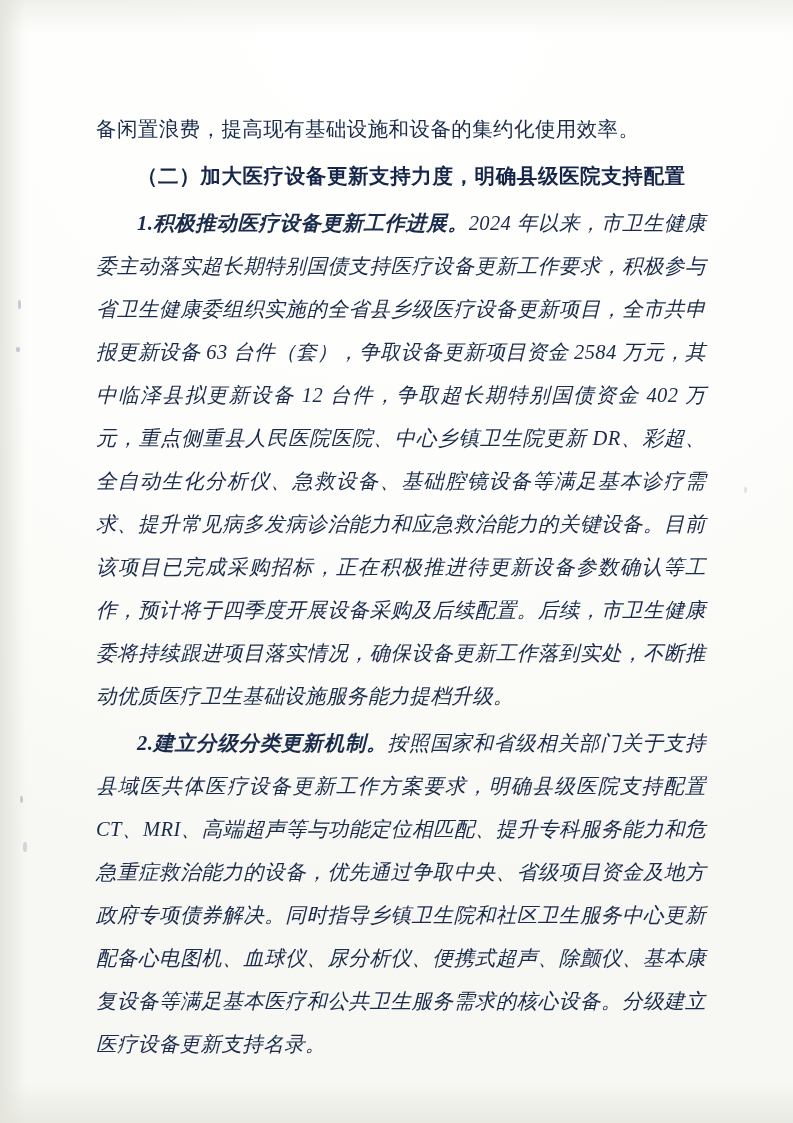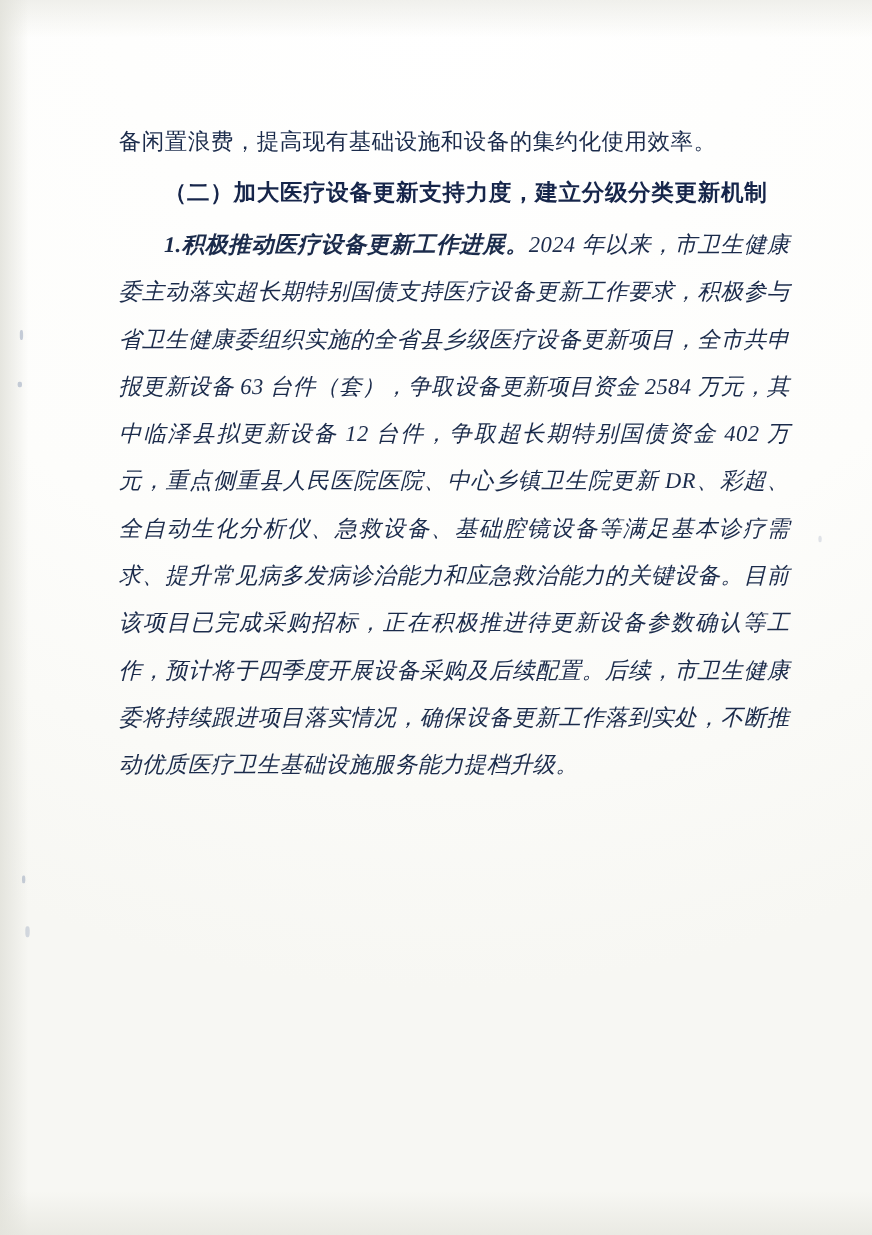--- a/index.html
+++ b/index.html
@@ -22,21 +22,20 @@
     inset: 0;
     background:
       radial-gradient(120% 80% at 50% 0%, #ffffff 0%, #fdfdfb 60%, #f7f7f3 100%);
   }
 
   .doc-body {
     position: absolute;
     left: 96px;
     top: 108px;
     width: 610px;
-    margin-left: 12px;
   }
 
   p {
     margin: 0 0 4px 0;
     font-size: 20.5px;
     line-height: 43px;
     letter-spacing: 0.4px;
     text-align: justify;
     text-justify: inter-character;
     color: #1b2b4b;
@@ -99,19 +98,20 @@
   <span class="speck s1"></span>
   <span class="speck s2"></span>
   <span class="speck s3"></span>
   <span class="speck s4"></span>
   <span class="speck s5"></span>
 
   <div class="doc-body">
 
     <p>备闲置浪费，提高现有基础设施和设备的集约化使用效率。</p>
 
-    <p class="heading">（二）加大医疗设备更新支持力度，建立分级分类更新机制</p>
+    <p class="heading">（二）加大医疗设备更新支持力度，明确县级医院支持配置</p>
 
     <p class="indent2"><span class="run-bold">1.积极推动医疗设备更新工作进展。</span><span>2024 年以来，市卫生健康委主动落实超长期特别国债支持医疗设备更新工作要求，积极参与省卫生健康委组织实施的全省县乡级医疗设备更新项目，全市共申报更新设备 63 台件（套），争取设备更新项目资金 2584 万元，其中临泽县拟更新设备 12 台件，争取超长期特别国债资金 402 万元，重点侧重县人民医院医院、中心乡镇卫生院更新 DR、彩超、全自动生化分析仪、急救设备、基础腔镜设备等满足基本诊疗需求、提升常见病多发病诊治能力和应急救治能力的关键设备。目前该项目已完成采购招标，正在积极推进待更新设备参数确认等工作，预计将于四季度开展设备采购及后续配置。后续，市卫生健康委将持续跟进项目落实情况，确保设备更新工作落到实处，不断推动优质医疗卫生基础设施服务能力提档升级。</span></p>
 
+    <p class="indent2"><span class="run-bold">2.建立分级分类更新机制。</span><span>按照国家和省级相关部门关于支持县域医共体医疗设备更新工作方案要求，明确县级医院支持配置 CT、MRI、高端超声等与功能定位相匹配、提升专科服务能力和危急重症救治能力的设备，优先通过争取中央、省级项目资金及地方政府专项债券解决。同时指导乡镇卫生院和社区卫生服务中心更新配备心电图机、血球仪、尿分析仪、便携式超声、除颤仪、基本康复设备等满足基本医疗和公共卫生服务需求的核心设备。分级建立医疗设备更新支持名录。</span></p>
 
   </div>
 </div>
 
 </body></html>

